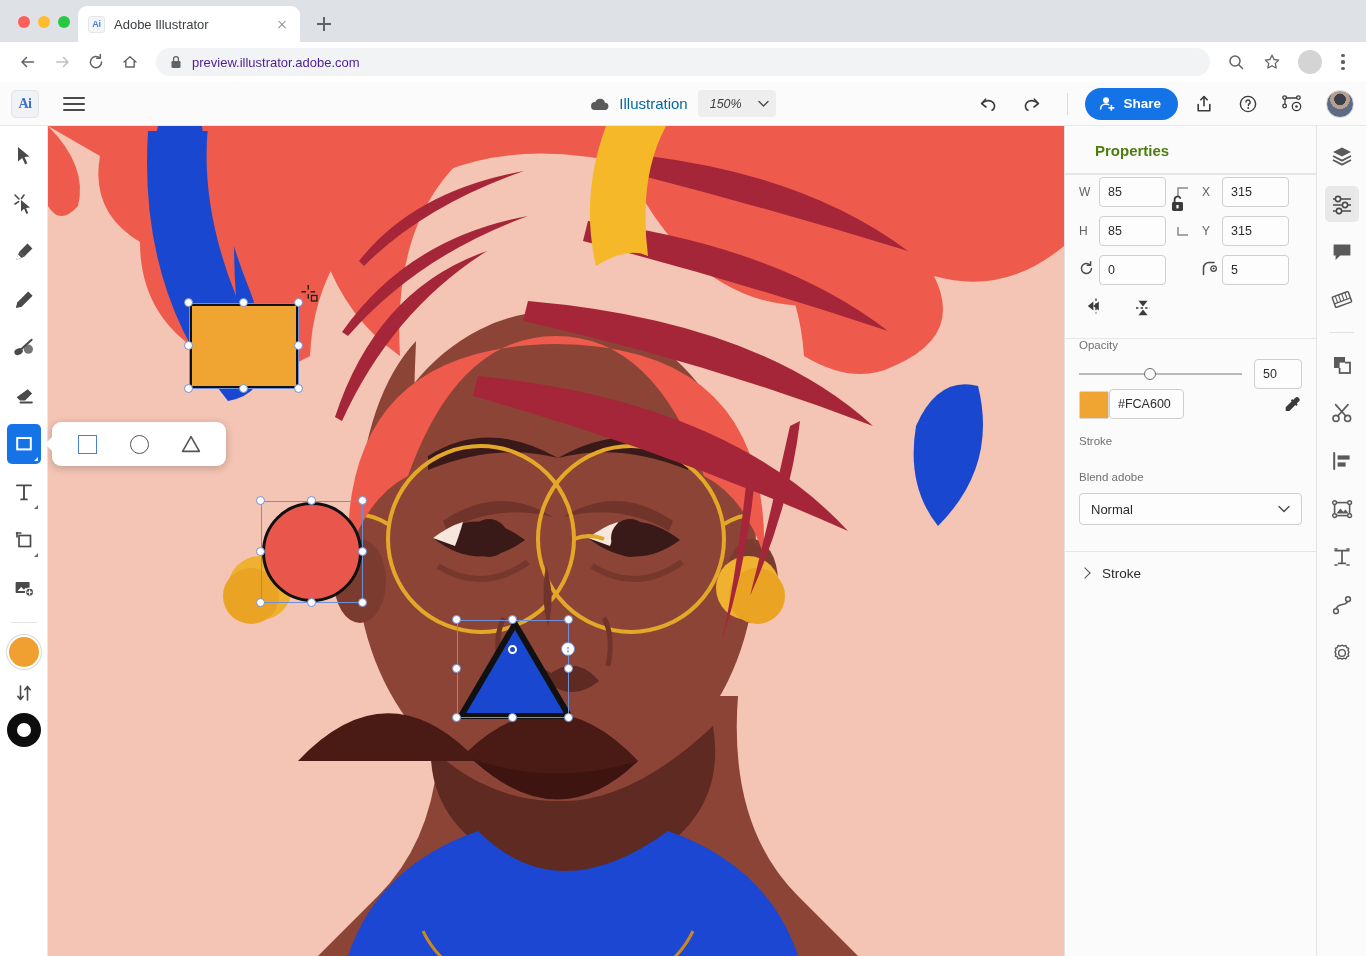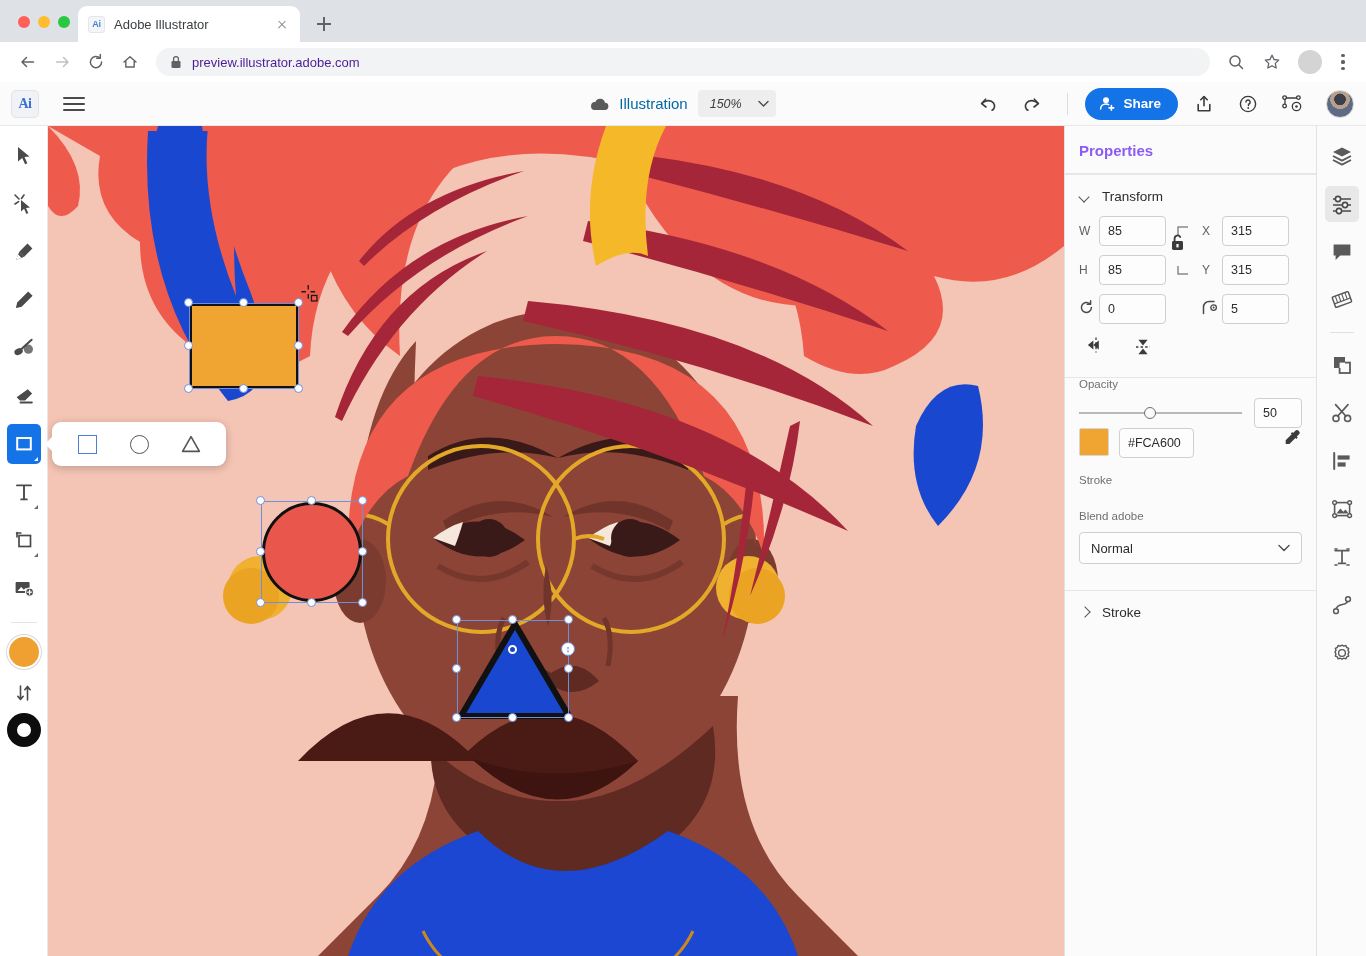--- a/index.html
+++ b/index.html
@@ -158,21 +158,21 @@
   .rot-widget { position: absolute; width: 14px; height: 14px; border-radius: 50%;
     background: #ffffff; border: 1.3px solid #6f8fd8; display: flex; align-items: center;
     justify-content: center; font-size: 9px; color: #3a62c0; line-height: 1; }
   .cursor-cross { position: absolute; width: 22px; height: 22px; }
 
   
   .props {
     width: 252px; background: #fbfbfb; border-left: 1px solid #e2e2e2;
     flex-shrink: 0; overflow: hidden; position: relative;
   }
-  .props-title { font-size: 15px; font-weight: bold; color: #8b5cf6; padding: 16px 0 14px 14px; }
+  .props-title { font-size: 15px; font-weight: bold; color: #4d7c0f; padding: 16px 0 14px 30px; }
   .props-divider { height: 1px; background: #e6e6e6; }
   .shapes-row { display: flex; align-items: center; gap: 15px; padding: 12px 14px; }
   .shapes-thumb { width: 30px; height: 28px; background: #dadada; border-radius: 2px; }
   .shapes-label { font-size: 13px; color: #4a4a4a; }
 
   .section-head { display: flex; align-items: center; gap: 12px; padding: 14px 14px 10px; cursor: pointer; }
   .section-name { font-size: 13.5px; color: #2c2c2c; }
   .chev { width: 11px; height: 11px; position: relative; flex-shrink: 0; }
   .chev::before { content: ''; position: absolute; left: 1px; top: 2px; width: 7px; height: 7px;
     border-right: 1.6px solid #555; border-bottom: 1.6px solid #555; transform: rotate(45deg); }
@@ -193,21 +193,21 @@
 
   .sub-label { font-size: 11.5px; color: #707070; padding: 0 14px 6px; }
   .slider-row { display: flex; align-items: center; gap: 12px; padding: 2px 14px 0; }
   .track { flex: 1; height: 2px; background: #b9b9b9; position: relative; cursor: pointer; }
   .knob { position: absolute; top: -5px; width: 12px; height: 12px; border-radius: 50%;
     background: #fbfbfb; border: 1.6px solid #6e6e6e; }
   .opacity-field { width: 48px; height: 30px; background: #fdfdfd; border: 1px solid #cfcfcf;
     border-radius: 4px; font-size: 12.5px; color: #2c2c2c; padding: 0 8px;
     font-family: "Liberation Sans", sans-serif; }
 
-  .color-row { display: flex; align-items: flex-start; gap: 10px; padding: 0 14px; }
+  .color-row { display: flex; align-items: flex-end; padding: 0 14px; }
   .fill-sw { width: 30px; height: 28px; border-radius: 2px; border: 1px solid #d6d6d6; cursor: pointer; }
   .stroke-sw { width: 30px; height: 28px; border-radius: 2px; background: #fff;
     border: 5px solid #0a0a0a; cursor: pointer; }
   .hex-field { width: 75px; height: 30px; background: #fdfdfd; border: 1px solid #cfcfcf;
     border-radius: 4px; font-size: 12.5px; color: #2c2c2c; padding: 0 8px;
     font-family: "Liberation Sans", sans-serif; }
   .eyedrop { margin-left: auto; cursor: pointer; }
 
   .blend-select {
     margin: 4px 14px 0; height: 32px; background: #fdfdfd; border: 1px solid #cfcfcf;
@@ -597,24 +597,20 @@
     <div class="anchor-dot" style="left:460px; top:519px;"></div>
     <div class="rot-widget" style="left:513px; top:516px;">↕</div>
   </div>
 
   <div class="props">
     <div class="props-title">Properties</div>
     <div class="props-divider"></div>
 
     <div class="props-divider"></div>
 
-    <div class="section-head">
-      <span class="chev"></span>
-      <span class="section-name">Transform</span>
-    </div>
 
     <div class="xform-grid">
       <div class="xrow">
         <span class="xlabel">W</span>
         <input class="ifield" value="85" style="">
         <div class="link-col">
           <svg width="16" height="14" viewBox="0 0 16 14">
               <path d="M2 11V3h10" stroke="#8a8a8a" stroke-width="1.5" fill="none"></path>
             </svg>
         </div>

